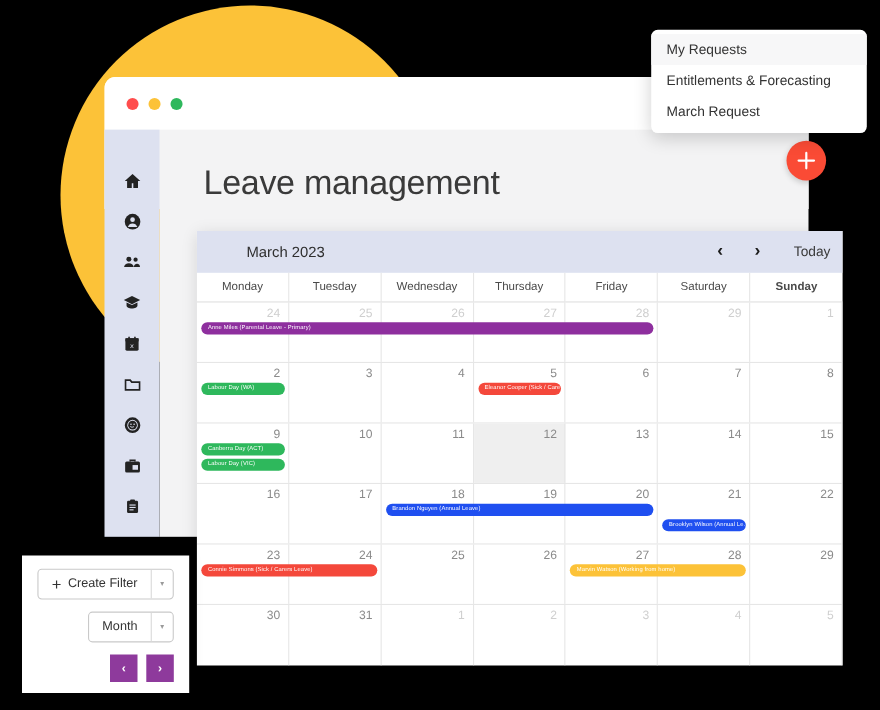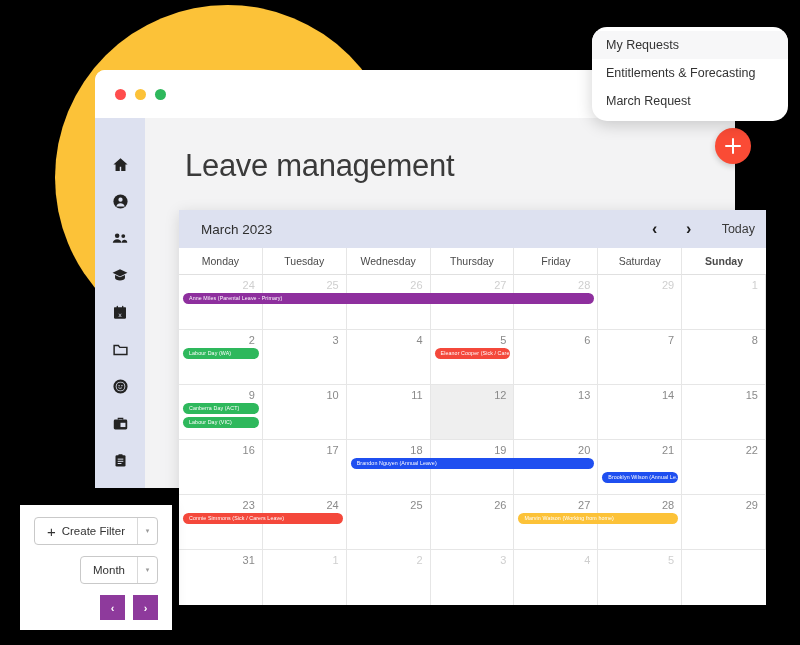--- a/index.html
+++ b/index.html
@@ -66,21 +66,21 @@
     color: #3a3a3a;
     letter-spacing: -0.3px;
   }
 
   
   .dropdown {
     position: absolute;
     left: 592px; top: 27px;
     width: 196px;
     background: #ffffff;
-    border-radius: 15px;
+    border-radius: 6px;
     box-shadow: 0 4px 16px rgba(0,0,0,.18);
     overflow: hidden;
     padding: 4px 0 6px;
     z-index: 30;
   }
   .dd-item {
     padding: 7px 14px;
     font-size: 12.5px;
     color: #333;
     white-space: nowrap;
@@ -114,21 +114,21 @@
     box-shadow: 0 3px 14px rgba(0,0,0,.13);
     z-index: 20;
     overflow: hidden;
   }
   .cal-header {
     height: 38px;
     background: #dde1f0;
     display: flex; align-items: center;
     padding: 0 0 0 22px;
   }
-  .cal-month { font-size: 13.5px; color: #2f2f2f; font-weight: 400; }
+  .cal-month { font-size: 13.5px; color: #2f2f2f; font-weight: 400; margin-left: 23px; }
   .cal-nav { margin-left: auto; display: flex; align-items: center; }
   .nav-btn {
     width: 34px; text-align: center; font-size: 16px; color: #1b1b1b;
     cursor: pointer; line-height: 1; font-weight: 700;
   }
   .today-btn {
     font-size: 12.5px; color: #3a3a3a; padding: 0 11px 0 16px; cursor: pointer;
   }
   .dow-row { display: grid; grid-template-columns: repeat(7, 1fr); }
   .dow {
@@ -450,20 +450,23 @@
           <div class="cell">
             <div class="daynum">29</div>
           </div>
           <div class="ev-layer">
             <div class="event" style="background: rgb(244, 72, 59); left: calc(0% + 4px); width: calc(28.5714% - 8px); top: 18px;">Connie Simmons (Sick / Carers Leave)</div>
             <div class="event" style="background: rgb(252, 194, 56); left: calc(57.1429% + 4px); width: calc(28.5714% - 8px); top: 18px;">Marvin Watson (Working from home)</div>
           </div>
         </div>
         <div class="week">
           <div class="cell">
+            <div class="daynum">30</div>
+          </div>
+          <div class="cell">
             <div class="daynum">31</div>
           </div>
           <div class="cell">
             <div class="daynum muted">1</div>
           </div>
           <div class="cell">
             <div class="daynum muted">2</div>
           </div>
           <div class="cell">
             <div class="daynum muted">3</div>

